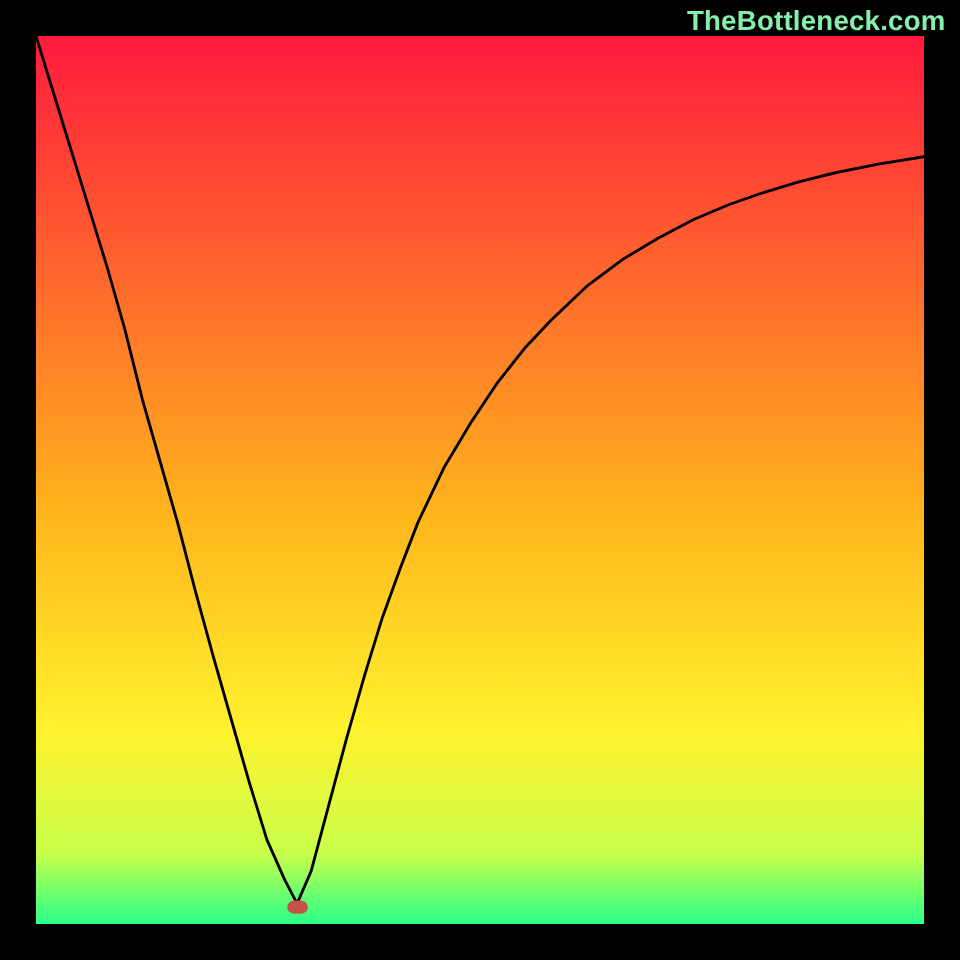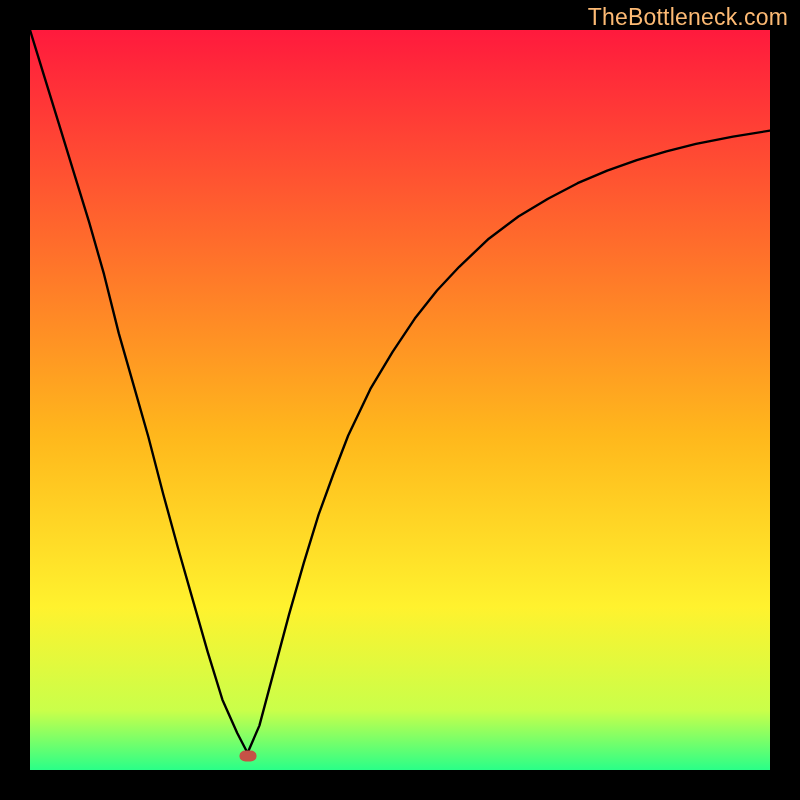--- a/index.html
+++ b/index.html
@@ -40,21 +40,21 @@
     height: 11px;
     border-radius: 6px / 5px;
     background: #c55246;
     transform: translate(-50%, -50%);
   }
 </style>
 </head>
 <body>
 
 <div class="outer">
-  <div class="attribution" style="color: #fdba74;">TheBottleneck.com</div>
+  <div class="attribution" style="color: #86efac; font-weight: bold;">TheBottleneck.com</div>
 
   <svg class="plot" viewBox="0 0 1000 1000" preserveAspectRatio="none">
     <defs>
       <linearGradient id="bgGrad" x1="0" y1="0" x2="0" y2="1">
         <stop id="g0" offset="0%" stop-color="#ff1a3d"></stop>
         <stop id="g1" offset="28%" stop-color="#ff6a2c"></stop>
         <stop id="g2" offset="55%" stop-color="#ffb81c"></stop>
         <stop id="g3" offset="78%" stop-color="#fff22e"></stop>
         <stop id="g4" offset="92%" stop-color="#c9ff4a"></stop>
         <stop id="g5" offset="100%" stop-color="#2aff88"></stop>

